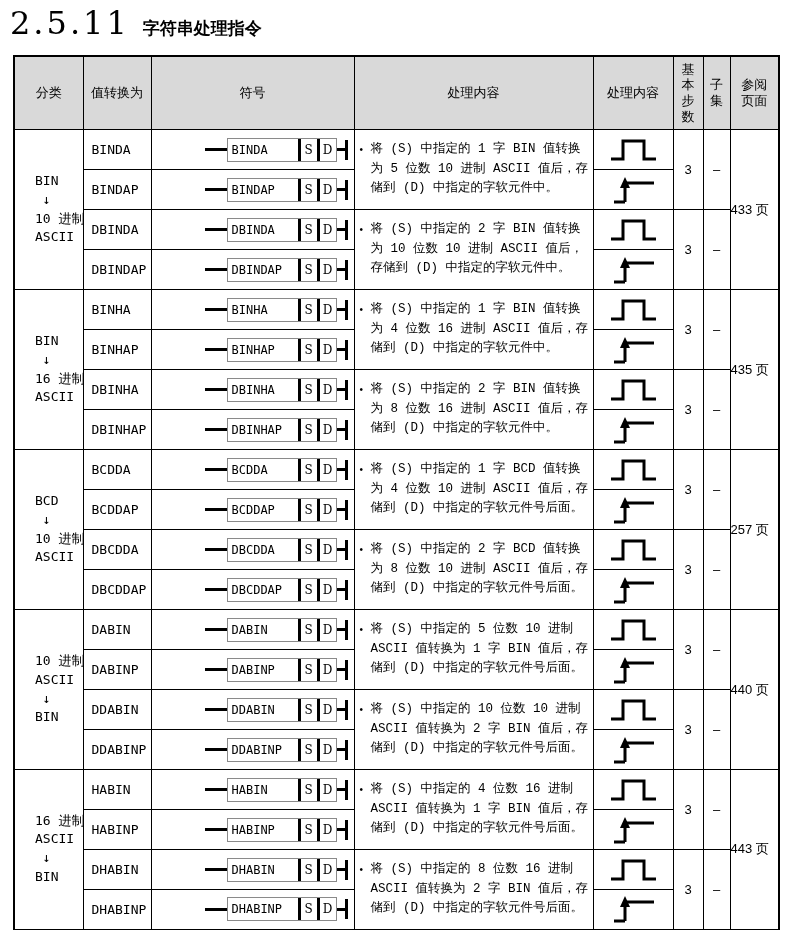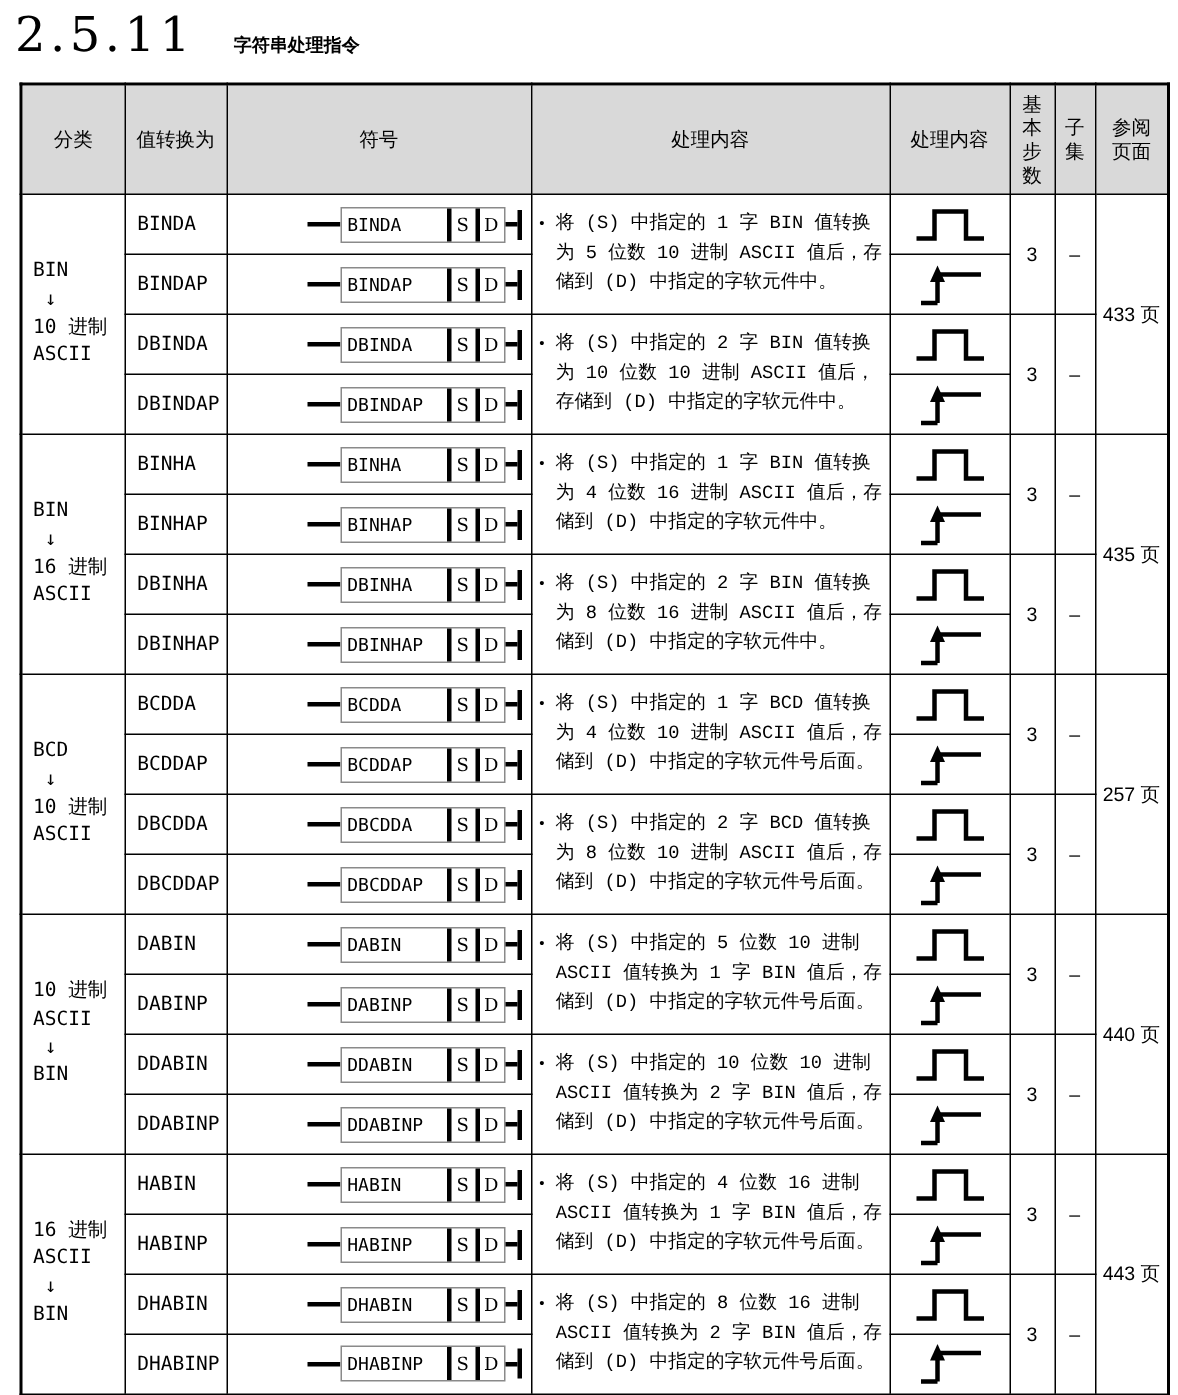--- a/index.html
+++ b/index.html
@@ -5,35 +5,35 @@
   html,body { margin:0; padding:0; }
   body {
     width:785px; height:930px; background:#ffffff; color:#000;
     font-family:"Liberation Sans", sans-serif; overflow:hidden;
   }
   .page-title { padding:4px 0 0 10px; white-space:nowrap; }
   .title-number {
     font-family:"DejaVu Serif","Liberation Serif",serif;
     font-size:32px; letter-spacing:3px;
   }
-  .title-text { font-size:12px; font-weight:bold; margin-left:26px; }
+  .title-text { font-size:17px; font-weight:bold; margin-left:13px; }
 
   table.itable {
     border-collapse:collapse; table-layout:fixed;
     margin:13px 0 0 13px; width:765px;
     border:2px solid #000;
   }
   .itable th, .itable td { border:1px solid #000; padding:0; overflow:hidden; }
   .itable thead th {
     background:#d9d9d9; font-weight:normal; font-size:13px;
     height:72px; text-align:center; vertical-align:middle;
   }
   .th-pre { white-space:pre-line; font-size:12px; line-height:1.2; }
   .itable tbody tr { height:40px; }
-  td.cat { vertical-align:middle; padding-left:7px; }
+  td.cat { vertical-align:middle; padding-left:20px; }
   .cat-line {
     font-family:"DejaVu Sans Mono", monospace; font-size:13px;
     line-height:1.45; white-space:pre;
   }
   td.iname {
     vertical-align:middle; padding-left:8px;
     font-family:"DejaVu Sans Mono", monospace; font-size:13px;
   }
   td.sym { vertical-align:middle; }
   .ladder { display:flex; align-items:center; justify-content:flex-end; padding-right:6px; }
@@ -50,21 +50,21 @@
     width:16px; display:flex; align-items:center; justify-content:center;
     font-family:"DejaVu Serif", serif; font-size:12px;
   }
   td.desc { vertical-align:middle; padding:4px 3px 4px 5px; }
   .desc-inner { display:flex; font-size:12.5px; line-height:1.55; }
   .bullet { width:11px; flex:none; font-size:10px; padding-top:2px; }
   .desc-text { flex:1;font-family:Liberation Mono, monospace; }
   td.exec  { text-align:center; vertical-align:middle; }
   td.exec svg { display:block; margin:0 auto; }
   td.steps, td.subset { text-align:center; vertical-align:middle; font-size:13px; }
-  td.pagec { text-align:center; vertical-align:middle; font-size:13px; white-space:nowrap;margin-top:38px; }
+  td.pagec { vertical-align:middle; font-size:13px; white-space:nowrap;margin-top:38px; }
 </style>
 </head>
 <body>
 
 <div class="page-title">
   <span class="title-number">2.5.11</span><span class="title-text">字符串处理指令</span>
 </div>
 
 <table class="itable">
   <colgroup>

